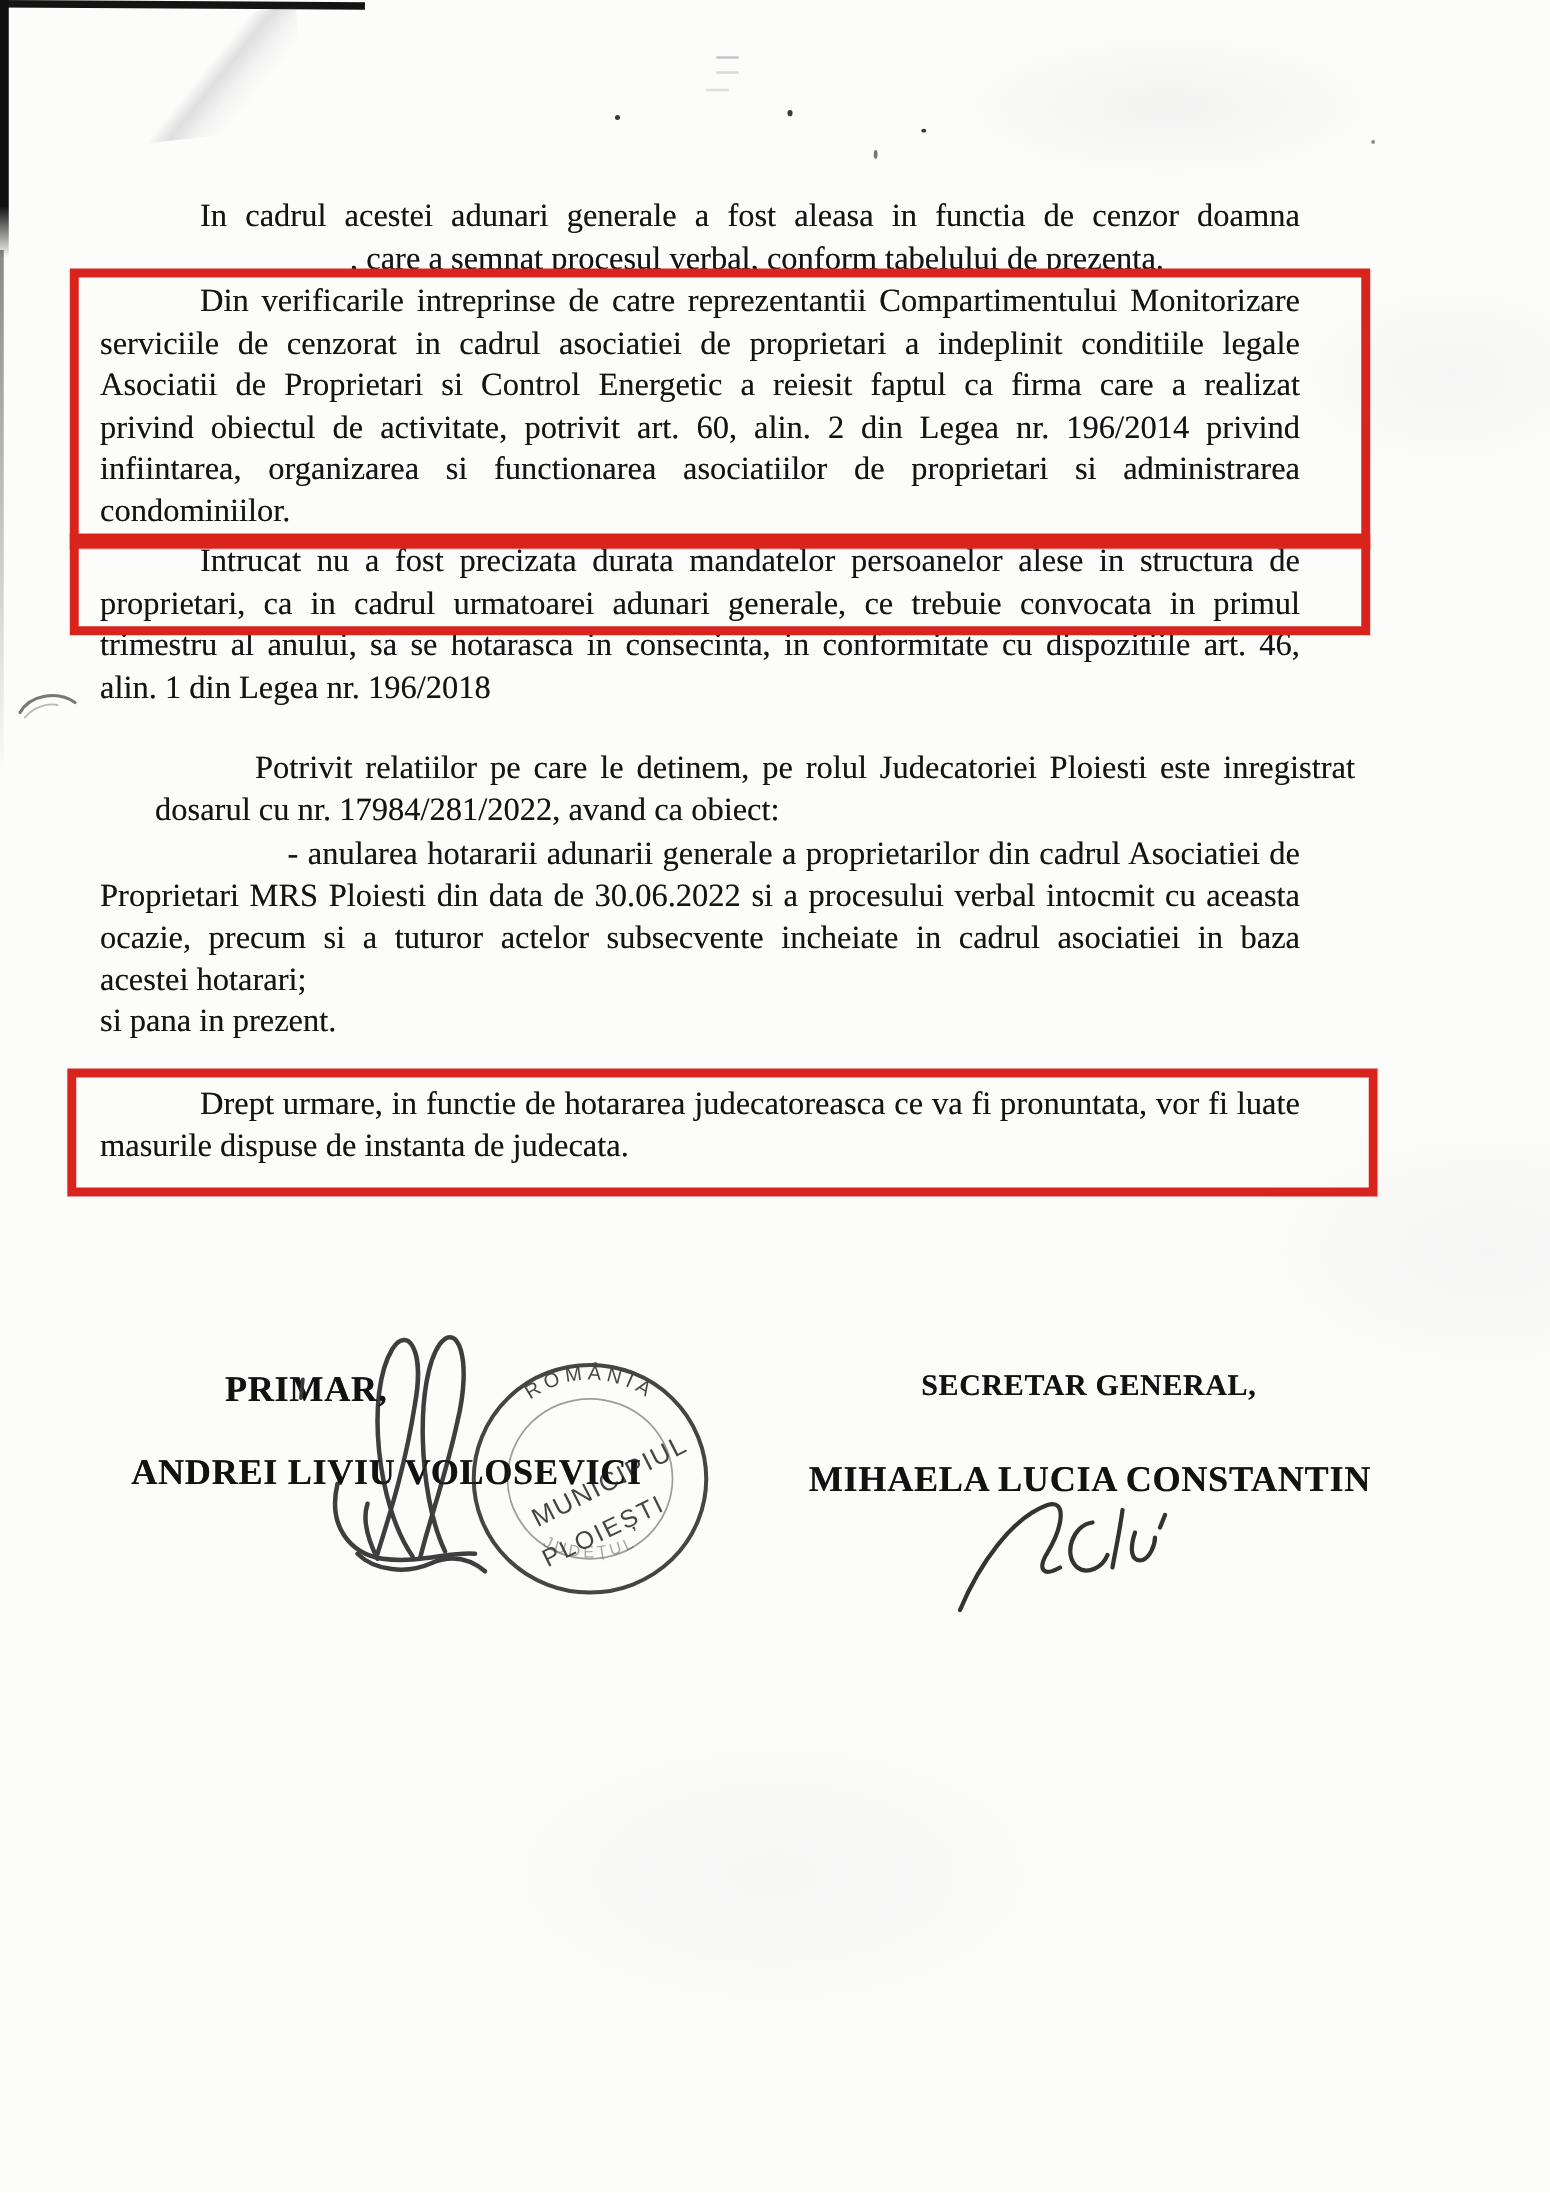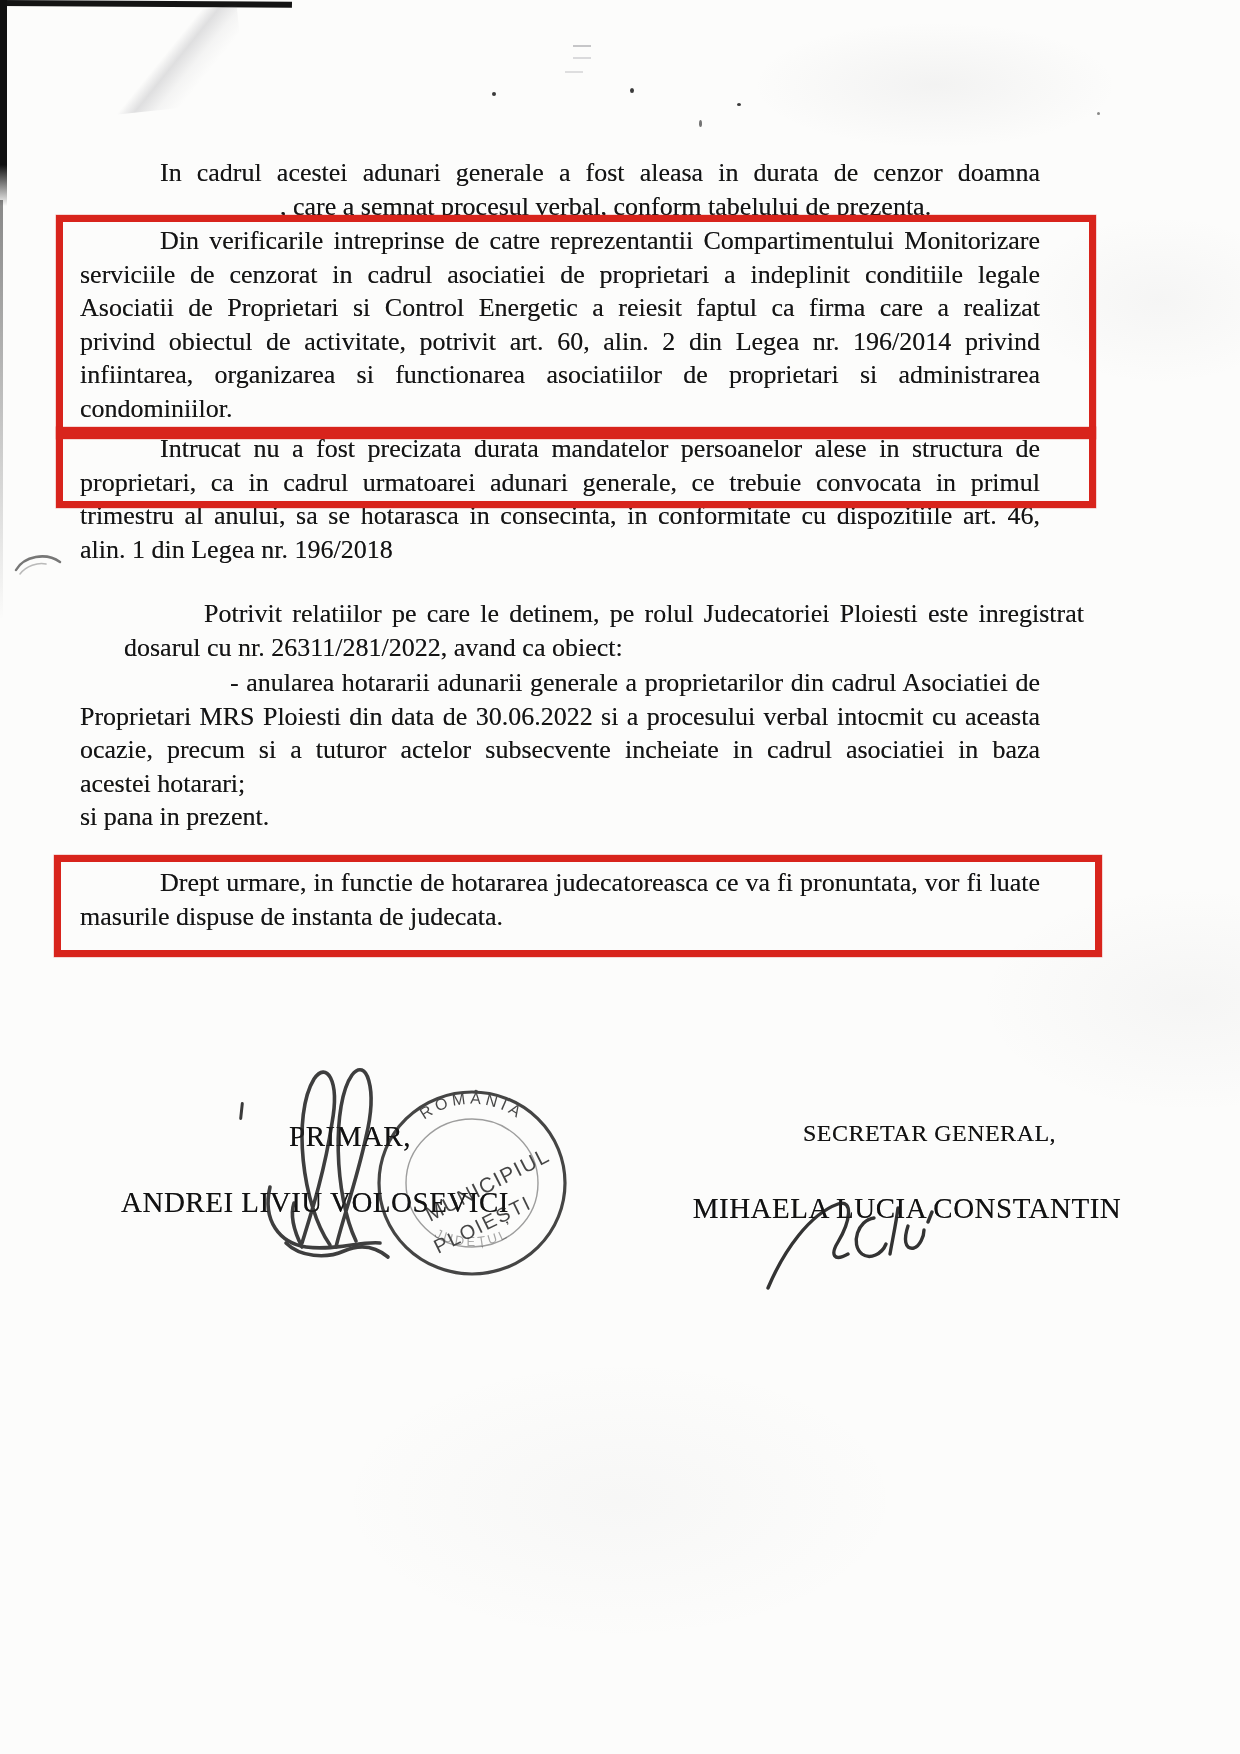--- a/index.html
+++ b/index.html
@@ -17,21 +17,21 @@
   .para{position:absolute;left:80px;width:960px;}
   .tline{
     font-size:26px;line-height:33.5px;white-space:normal;
     text-align:justify;text-align-last:justify;
     color:#141414;text-shadow:0 0 .4px rgba(20,20,20,.55);
   }
   .tline.noj{text-align-last:left;}
   
   .redbox{position:absolute;border:7px solid #d8241c;box-shadow:0 0 0 .5px rgba(216,36,28,.35);pointer-events:none;}
   
-  .sigline{position:absolute;font-weight:normal;text-align:center;color:#121212;letter-spacing:.5px;text-shadow:0 0 .4px rgba(10,10,10,.6);margin-top:24px;}
+  .sigline{position:absolute;font-weight:bold;text-align:left;color:#121212;letter-spacing:.5px;text-shadow:0 0 .4px rgba(10,10,10,.6);}
   
   .edge-top{position:absolute;left:0;top:0;width:292px;height:6px;background:#141414;transform:rotate(.35deg);transform-origin:left top;}
   .edge-left{position:absolute;left:0;top:0;width:7px;height:206px;background:linear-gradient(#101010 80%,rgba(16,16,16,0));}
   .edge-left2{position:absolute;left:0;top:200px;width:3px;height:420px;background:linear-gradient(rgba(40,40,40,.55),rgba(40,40,40,0));}
   .fold{position:absolute;left:112px;top:12px;width:130px;height:96px;
     background:linear-gradient(135deg, rgba(0,0,0,0) 42%, rgba(90,90,100,.18) 50%, rgba(90,90,100,.05) 60%, rgba(0,0,0,0) 70%);
     transform:rotate(-6deg);}
   .dot{position:absolute;border-radius:50%;background:#3a3a3a;}
   .smudge-eq{position:absolute;left:573px;top:45px;width:18px;height:2px;background:#9a9aa0;opacity:.55;box-shadow:0 12px 0 rgba(130,130,140,.5), -8px 26px 0 rgba(130,130,140,.45);}
   svg{position:absolute;overflow:visible;}
@@ -52,40 +52,40 @@
   <div class="dot" style="left:699px;top:120px;width:3px;height:7px;opacity:.7;"></div>
   <div class="dot" style="left:1097px;top:112px;width:3px;height:3px;opacity:.6;"></div>
 
   <svg width="60" height="40" style="left:12px;top:544px;">
     <path d="M4 26 C 12 12, 34 8, 48 18" fill="none" stroke="#555" stroke-width="2.5" stroke-linecap="round" opacity=".8"></path>
     <path d="M8 30 C 14 22, 26 18, 34 20" fill="none" stroke="#777" stroke-width="1.5" stroke-linecap="round" opacity=".5"></path>
   </svg>
 
   <div id="paragraphs">
       <div class="para" style="top: 156px;">
-        <div class="tline" style="padding-left: 80px;">In cadrul acestei adunari generale a fost aleasa in durata de cenzor doamna</div>
+        <div class="tline" style="padding-left: 80px;">In cadrul acestei adunari generale a fost aleasa in functia de cenzor doamna</div>
         <div class="tline noj" style="padding-left: 200px;">, care a semnat procesul verbal, conform tabelului de prezenta.</div>
       </div>
       <div class="para" style="top: 224px;">
         <div class="tline" style="padding-left: 80px;">Din verificarile intreprinse de catre reprezentantii Compartimentului Monitorizare</div>
         <div class="tline">serviciile de cenzorat in cadrul asociatiei de proprietari a indeplinit conditiile legale</div>
         <div class="tline">Asociatii de Proprietari si Control Energetic a reiesit faptul ca firma care a realizat</div>
         <div class="tline">privind obiectul de activitate, potrivit art. 60, alin. 2 din Legea nr. 196/2014 privind</div>
         <div class="tline">infiintarea, organizarea si functionarea asociatiilor de proprietari si administrarea</div>
         <div class="tline noj">condominiilor.</div>
       </div>
       <div class="para" style="top: 432px;">
         <div class="tline" style="padding-left: 80px;">Intrucat nu a fost precizata durata mandatelor persoanelor alese in structura de</div>
         <div class="tline">proprietari, ca in cadrul urmatoarei adunari generale, ce trebuie convocata in primul</div>
         <div class="tline">trimestru al anului, sa se hotarasca in consecinta, in conformitate cu dispozitiile art. 46,</div>
         <div class="tline noj">alin. 1 din Legea nr. 196/2018</div>
       </div>
       <div class="para" style="top: 597px; margin-left: 44px;">
         <div class="tline" style="padding-left: 80px;">Potrivit relatiilor pe care le detinem, pe rolul Judecatoriei Ploiesti este inregistrat</div>
-        <div class="tline noj">dosarul cu nr. 26311/281/2022, avand ca obiect:</div>
+        <div class="tline noj">dosarul cu nr. 17984/281/2022, avand ca obiect:</div>
       </div>
       <div class="para" style="top: 666px;">
         <div class="tline" style="padding-left: 150px;">- anularea hotararii adunarii generale a proprietarilor din cadrul Asociatiei de</div>
         <div class="tline">Proprietari MRS Ploiesti din data de 30.06.2022 si a procesului verbal intocmit cu aceasta</div>
         <div class="tline">ocazie, precum si a tuturor actelor subsecvente incheiate in cadrul asociatiei in baza</div>
         <div class="tline noj">acestei hotarari;</div>
       </div>
       <div class="para" style="top: 800px;">
         <div class="tline noj">si pana in prezent.</div>
       </div>

